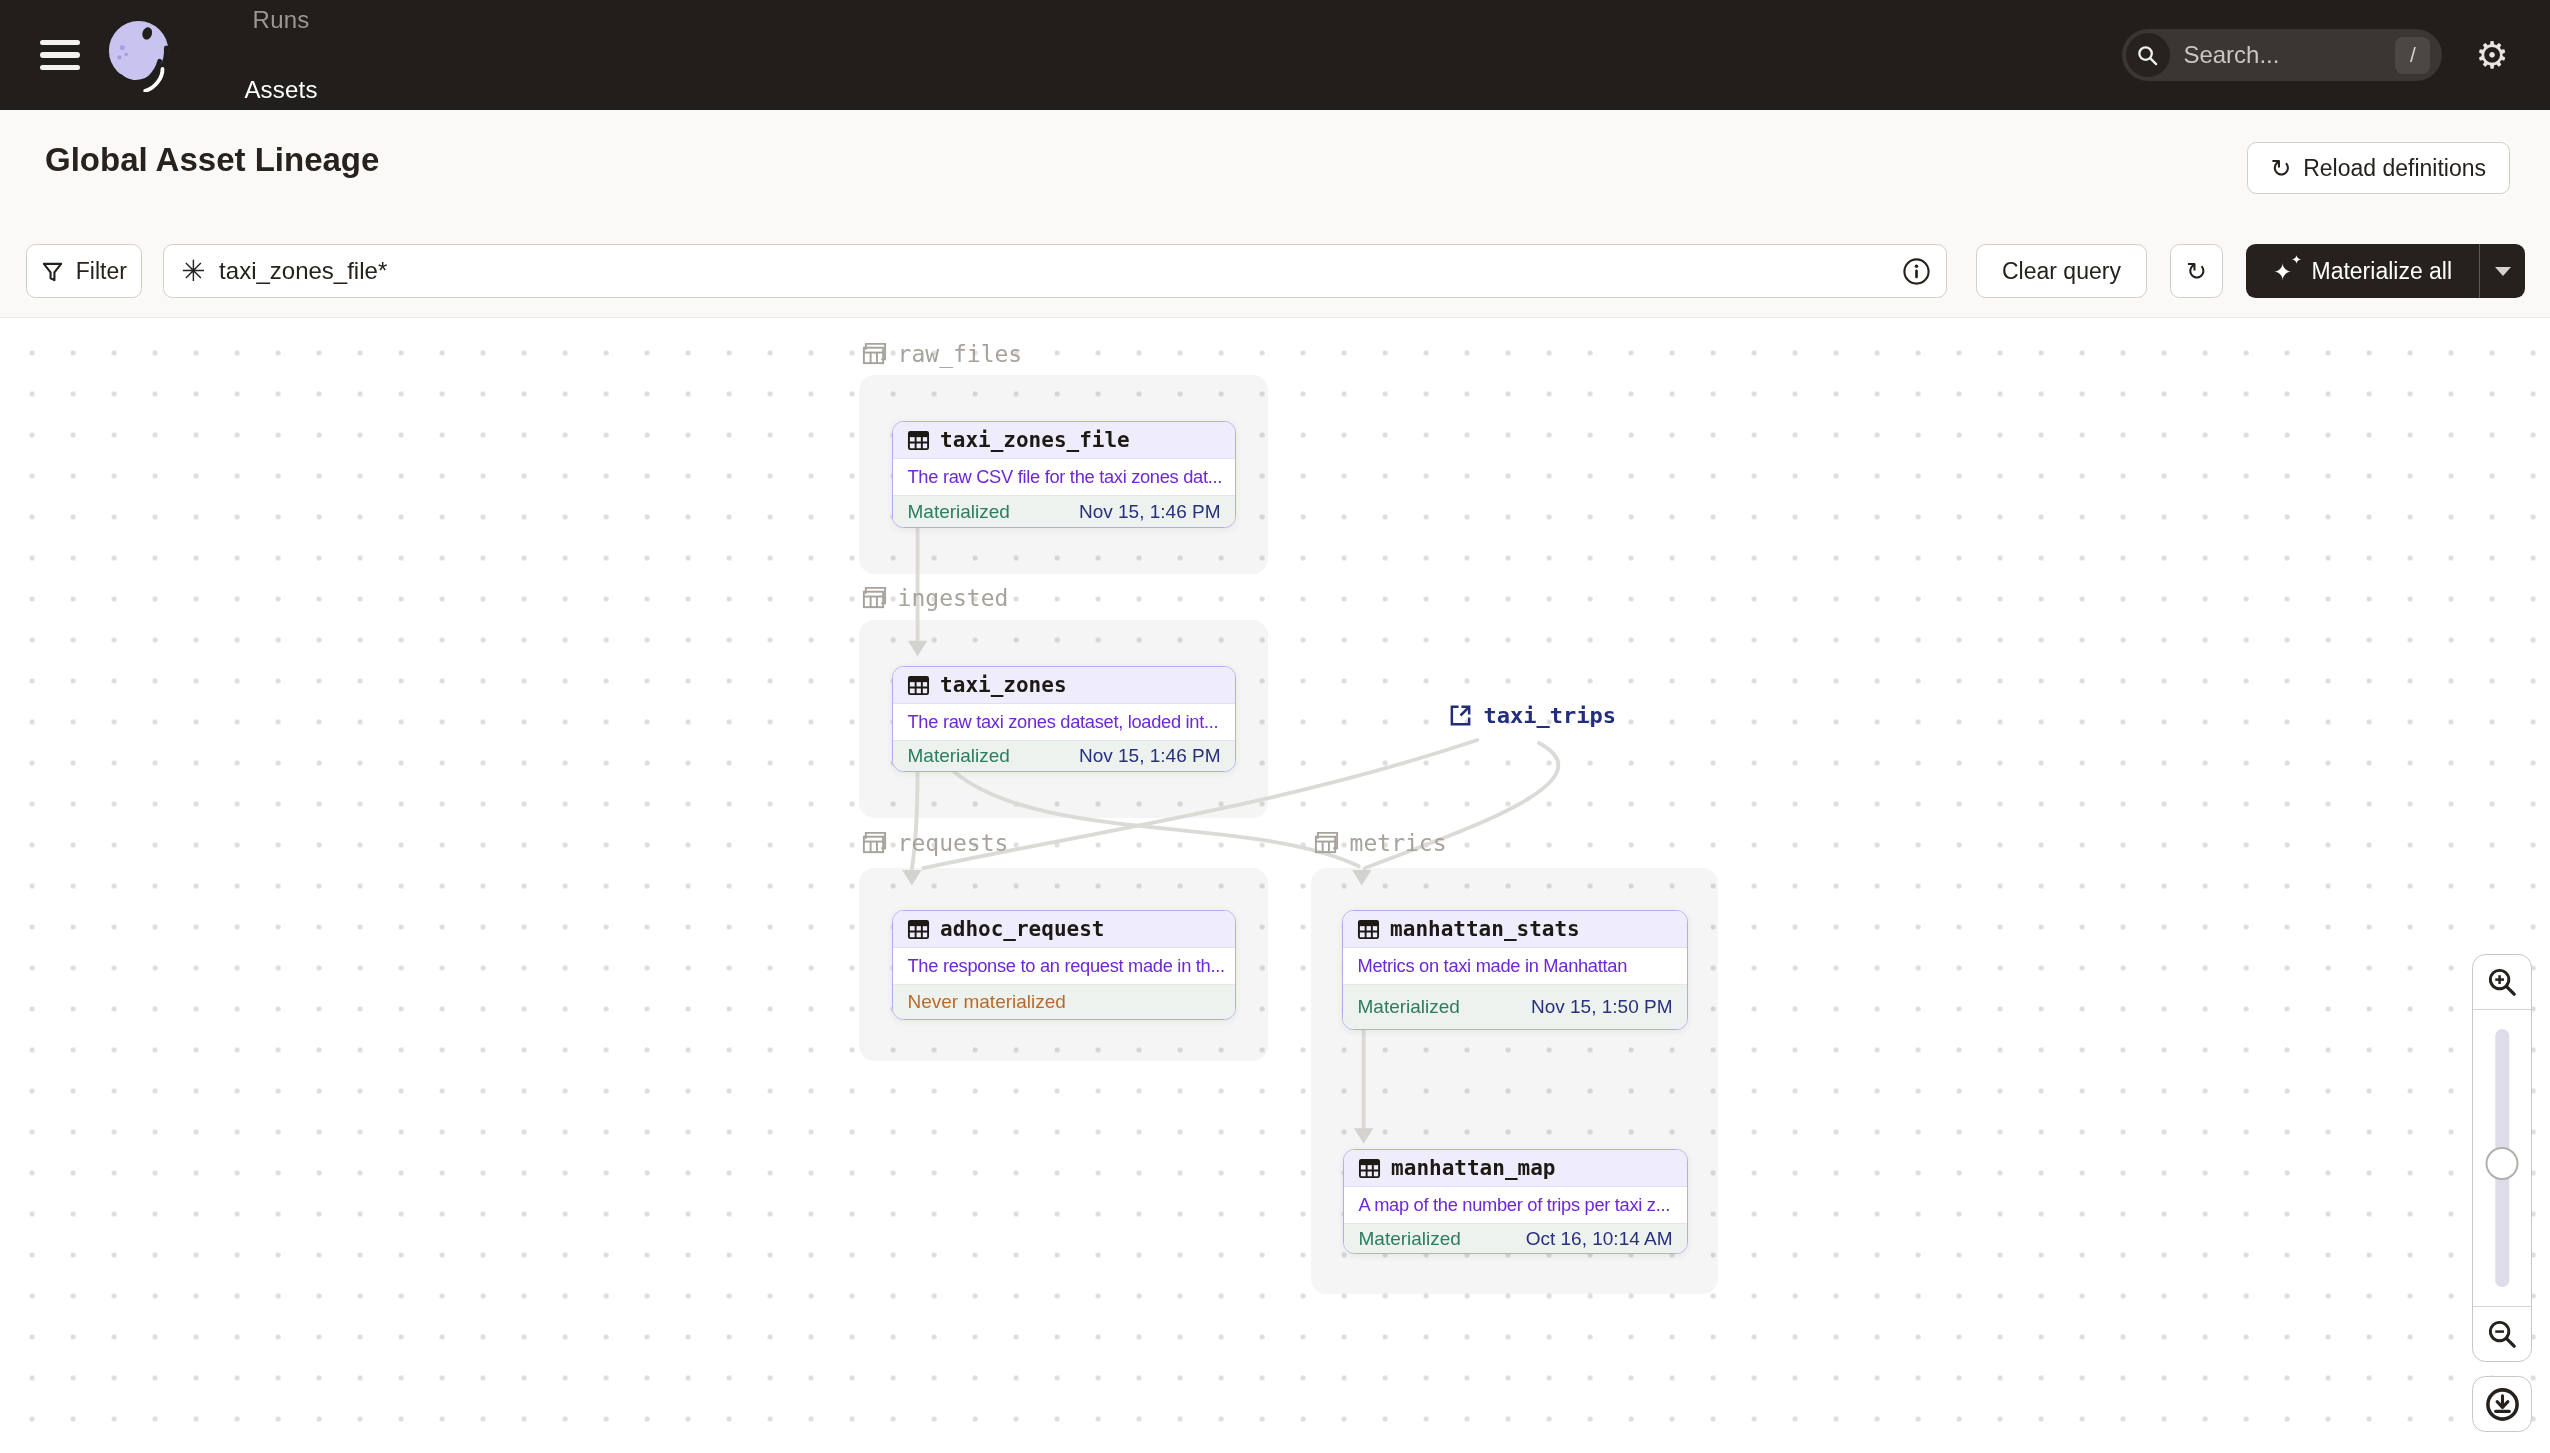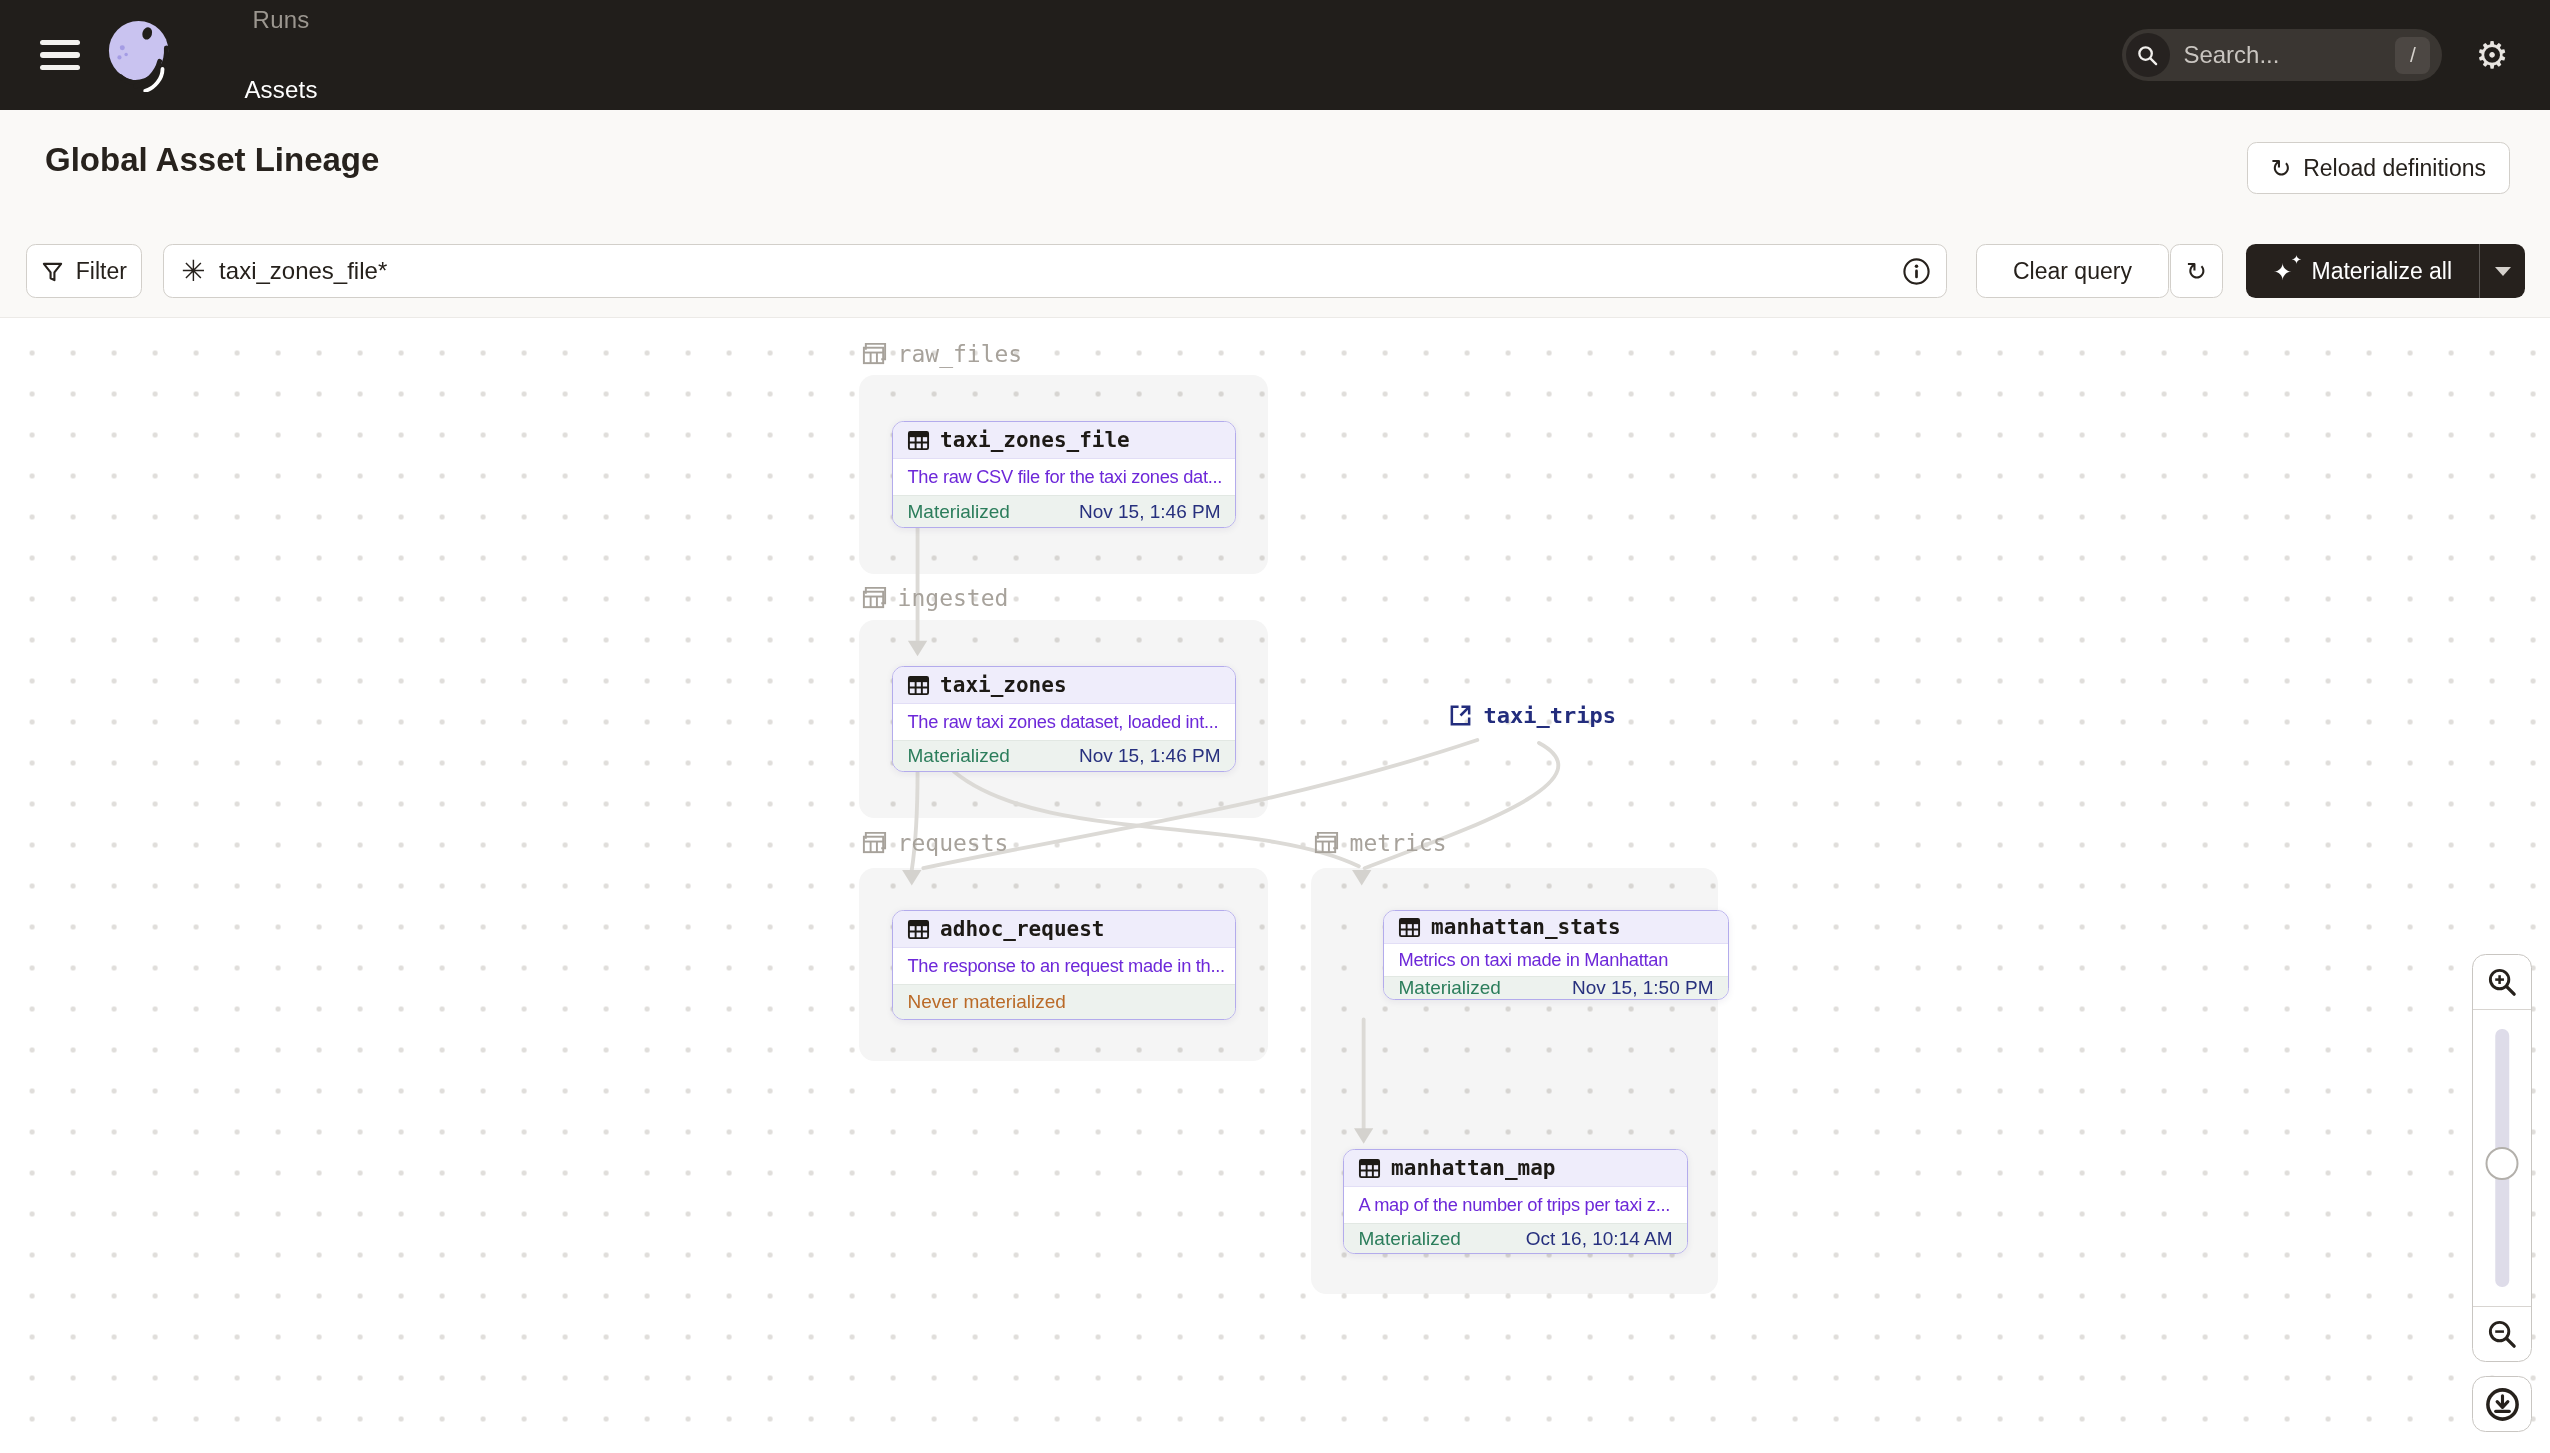--- a/index.html
+++ b/index.html
@@ -41,21 +41,21 @@
   .reload-btn { position:absolute; right:40px; top:32px; height:52px; padding:0 23px; }
   .icon-glyph { font-size:25px; line-height:1; }
 
   .toolbar { position:absolute; left:0; top:134px; width:100%; height:54px; }
   .filter-btn { position:absolute; left:26px; top:0; width:116px; height:54px; }
   .query-wrap { position:absolute; left:163px; top:0; width:1784px; height:54px; background:#fff;
                 border:1.4px solid #D2CFCA; border-radius:9.6px; display:flex; align-items:center; }
   .query-ico { margin-left:17.3px; font-size:29px; color:#26211C; line-height:1; }
   .query-wrap input { flex:1; border:none; outline:none; font-size:24px; color:#26211C; margin-left:13.5px; }
   .info-ico { margin-right:15.4px; flex:none; }
-  .clear-btn { position:absolute; left:1976px; top:0; height:54px; padding:0 36px; }
+  .clear-btn { position:absolute; left:1976px; top:0; height:54px; padding:0 25px; }
   .refresh-btn { position:absolute; left:2170px; top:0; width:53px; height:54px; }
   .mat-btn { position:absolute; left:2246px; top:0; height:54px; width:279px; border-radius:9.6px;
              background:#26211D; color:#fff; display:flex; align-items:center; cursor:pointer; }
   .mat-main { flex:1; display:flex; align-items:center; justify-content:center; gap:11.6px; font-size:23px; }
   .sparkle { position:relative; width:27px; height:27px; }
   .sparkle .s1 { position:absolute; left:0; top:1.9px; font-size:23px; color:#fff; }
   .sparkle .s2 { position:absolute; right:-1.9px; top:-5.8px; font-size:12.5px; color:#fff; }
   .mat-caret { width:46px; height:100%; border-left:1px solid rgba(255,255,255,.25);
                display:flex; align-items:center; justify-content:center; }
   .caret-down { width:0; height:0; border-left:8.7px solid transparent; border-right:8.7px solid transparent;
@@ -302,21 +302,21 @@
       </svg>
       <span class="node-title">adhoc_request</span>
     </div>
     <div class="node-desc">The response to an request made in th...</div>
     <div class="node-footer">
       <span class="status-never">Never materialized</span>
       <span class="stamp"></span>
     </div>
   </div>
 
-  <div class="node" style="left:1383px; top:591px; width:346px; height:90px;">
+  <div class="node" style="left:1342px; top:591px; width:346px; height:120px;">
     <div class="node-header">
       <svg width="23" height="23" viewBox="0 0 24 24">
         <rect x="2" y="3" width="20" height="18" rx="1.5" fill="none" stroke="#1D1A16" stroke-width="2"></rect>
         <rect x="2" y="3" width="20" height="5.5" fill="#1D1A16"></rect>
         <line x1="2" y1="14" x2="22" y2="14" stroke="#1D1A16" stroke-width="2"></line>
         <line x1="9" y1="8" x2="9" y2="21" stroke="#1D1A16" stroke-width="2"></line>
         <line x1="15.5" y1="8" x2="15.5" y2="21" stroke="#1D1A16" stroke-width="2"></line>
       </svg>
       <span class="node-title">manhattan_stats</span>
     </div>

